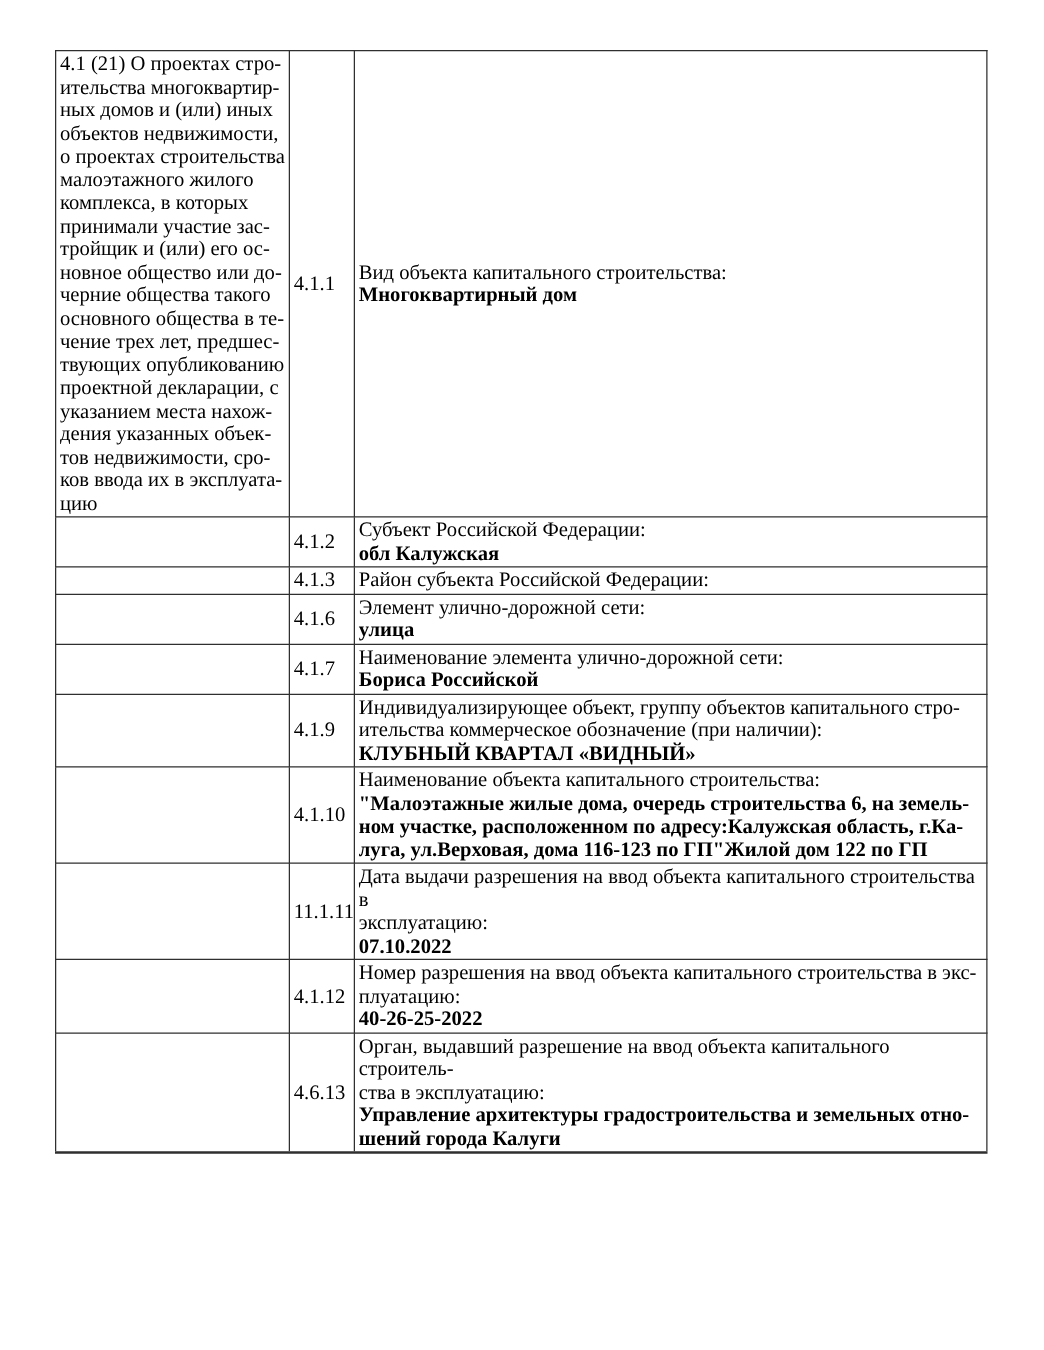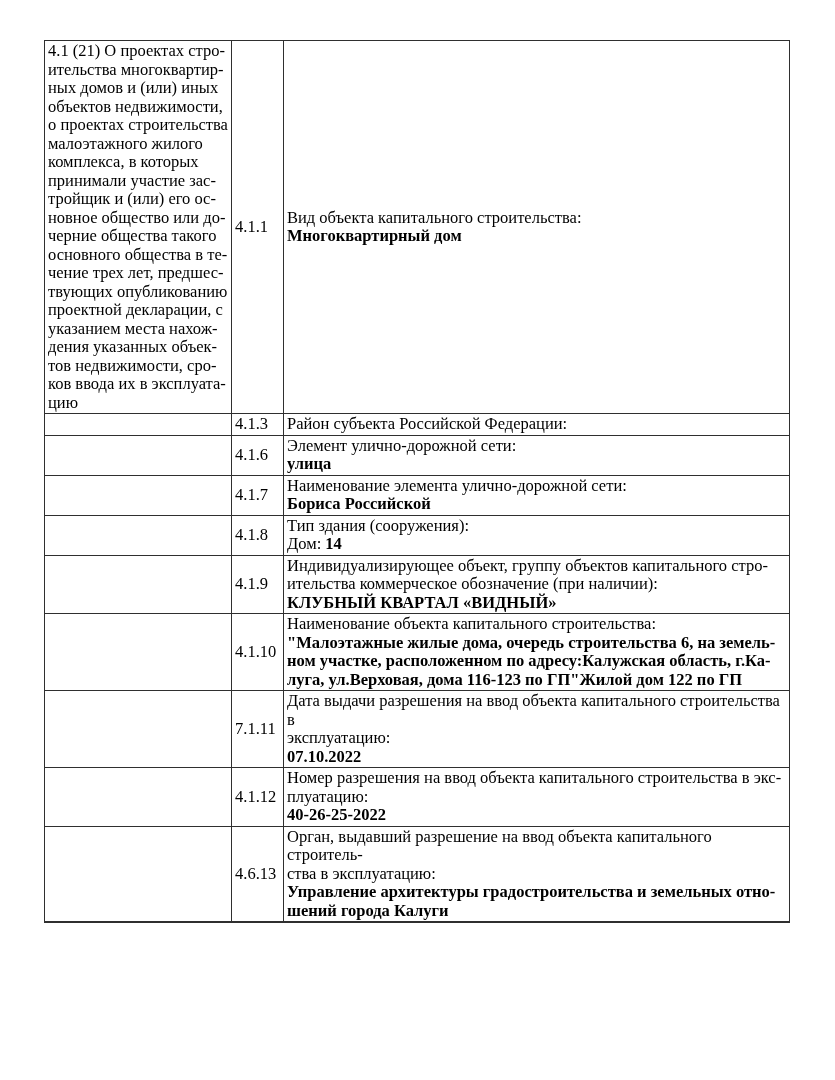--- a/index.html
+++ b/index.html
@@ -93,20 +93,28 @@
 ков ввода их в эксплуата-
 цию</td>
         <td class="code-cell">4.1.1</td>
         <td class="content-cell">
           <div class="field-label">Вид объекта капитального строительства:</div>
           <div class="field-value"><span class="vp"></span><span class="vb">Многоквартирный дом</span></div>
         </td>
       </tr>
       <tr>
         <td class="desc-cell"></td>
+        <td class="code-cell">4.1.2</td>
+        <td class="content-cell">
+          <div class="field-label">Субъект Российской Федерации:</div>
+          <div class="field-value"><span class="vp"></span><span class="vb">обл Калужская</span></div>
+        </td>
+      </tr>
+      <tr>
+        <td class="desc-cell"></td>
         <td class="code-cell">4.1.3</td>
         <td class="content-cell">
           <div class="field-label">Район субъекта Российской Федерации:</div>
           <div class="field-value"><span class="vp"></span><span class="vb"></span></div>
         </td>
       </tr>
       <tr>
         <td class="desc-cell"></td>
         <td class="code-cell">4.1.6</td>
         <td class="content-cell">
@@ -117,48 +125,40 @@
       <tr>
         <td class="desc-cell"></td>
         <td class="code-cell">4.1.7</td>
         <td class="content-cell">
           <div class="field-label">Наименование элемента улично-дорожной сети:</div>
           <div class="field-value"><span class="vp"></span><span class="vb">Бориса Российской</span></div>
         </td>
       </tr>
       <tr>
         <td class="desc-cell"></td>
-        <td class="code-cell">4.1.8</td>
-        <td class="content-cell">
-          <div class="field-label">Тип здания (сооружения):</div>
-          <div class="field-value"><span class="vp">Дом: </span><span class="vb">14</span></div>
-        </td>
-      </tr>
-      <tr>
-        <td class="desc-cell"></td>
         <td class="code-cell">4.1.9</td>
         <td class="content-cell">
           <div class="field-label">Индивидуализирующее объект, группу объектов капитального стро-
 ительства коммерческое обозначение (при наличии):</div>
           <div class="field-value"><span class="vp"></span><span class="vb">КЛУБНЫЙ КВАРТАЛ «ВИДНЫЙ»</span></div>
         </td>
       </tr>
       <tr>
         <td class="desc-cell"></td>
         <td class="code-cell">4.1.10</td>
         <td class="content-cell">
           <div class="field-label">Наименование объекта капитального строительства:</div>
           <div class="field-value"><span class="vp"></span><span class="vb">"Малоэтажные жилые дома, очередь строительства 6, на земель-
 ном участке, расположенном по адресу:Калужская область, г.Ка-
 луга, ул.Верховая, дома 116-123 по ГП"Жилой дом 122 по ГП</span></div>
         </td>
       </tr>
       <tr>
         <td class="desc-cell"></td>
-        <td class="code-cell">7.1.11</td>
+        <td class="code-cell">11.1.11</td>
         <td class="content-cell">
           <div class="field-label">Дата выдачи разрешения на ввод объекта капитального строительства в
 эксплуатацию:</div>
           <div class="field-value"><span class="vp"></span><span class="vb">07.10.2022</span></div>
         </td>
       </tr>
       <tr>
         <td class="desc-cell"></td>
         <td class="code-cell">4.1.12</td>
         <td class="content-cell">

